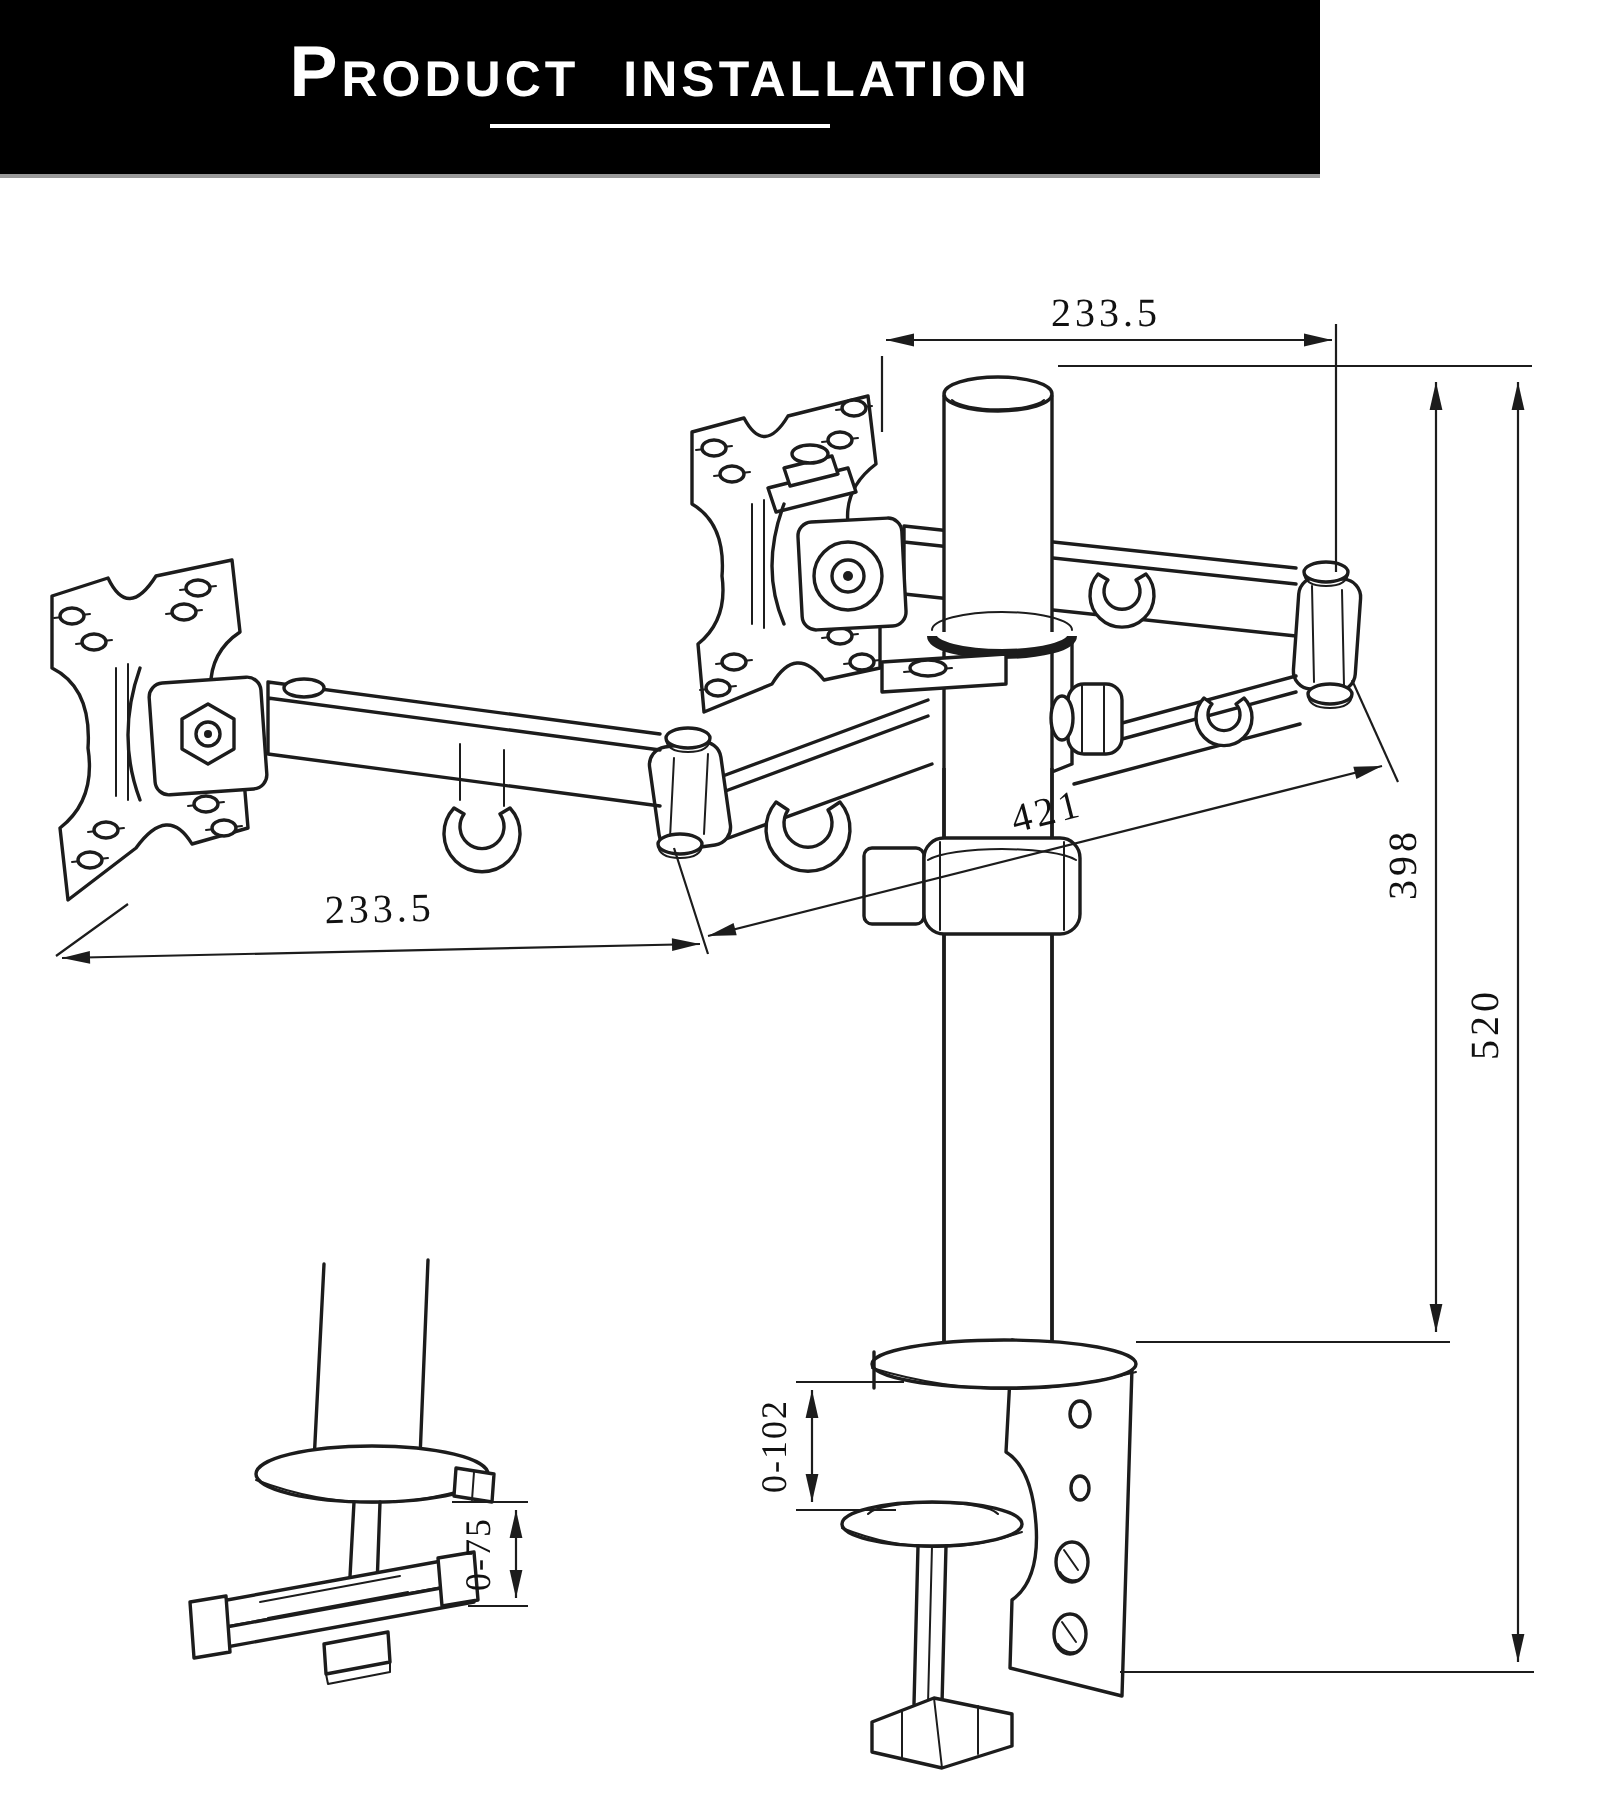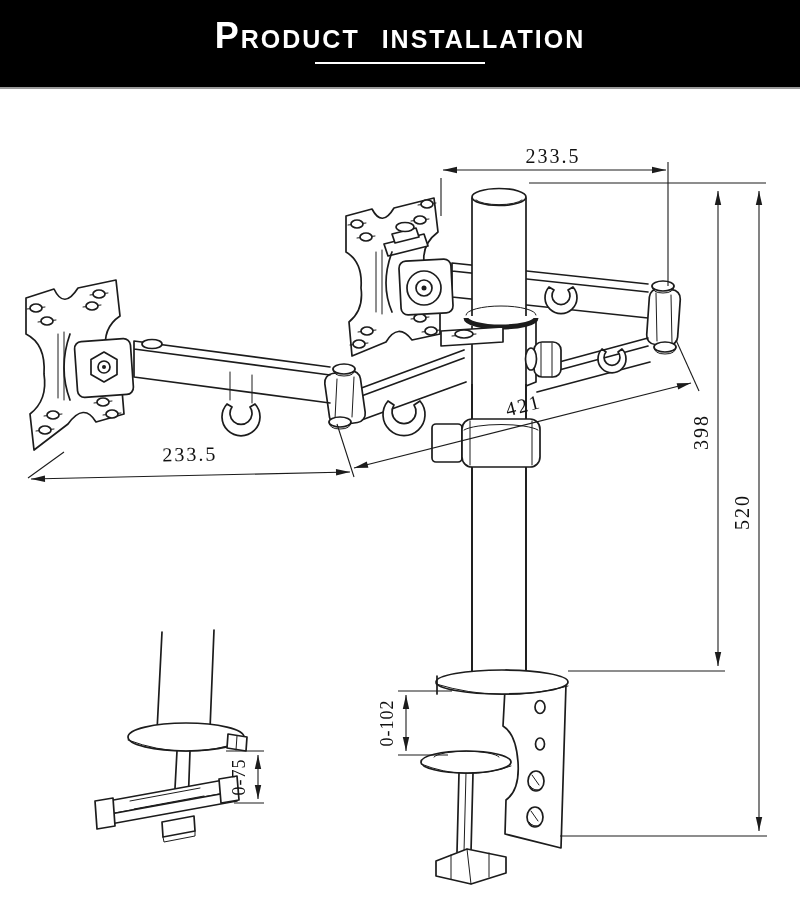--- a/index.html
+++ b/index.html
@@ -1,17 +1,17 @@
 <!DOCTYPE html>
 <html><head>
 <meta charset="utf-8">
 <style>
   html,body{margin:0;padding:0;background:#fff;}
   body{width:800px;height:900px;position:relative;overflow:hidden;font-family:"Liberation Sans",sans-serif;}
-  .hdr{position:absolute;left:0;top:0;width:800px;height:87px;background:#000;border-bottom:2px solid #9a9a9a;z-index:5;}
+  .hdr{position:absolute;left:0;top:0;width:660px;height:87px;background:#000;border-bottom:2px solid #9a9a9a;z-index:5;}
   .hdr-title{margin-top:16px;text-align:center;color:#fff;font-family:"Liberation Sans",sans-serif;
     font-variant:small-caps;font-size:36px;font-weight:600;letter-spacing:2px;word-spacing:10px;line-height:1.1;}
   .hdr-rule{width:170px;height:2px;background:#fff;margin:6px auto 0 auto;}
   svg{position:absolute;left:0;top:0;}
   .p{fill:none;stroke:#1c1c1c;stroke-width:1.7;stroke-linejoin:round;stroke-linecap:round;}
   .pw{fill:#ffffff;stroke:#1c1c1c;stroke-width:1.7;stroke-linejoin:round;}
   .pt{fill:none;stroke:#1c1c1c;stroke-width:1;stroke-linejoin:round;stroke-linecap:round;}
   .d{fill:none;stroke:#1c1c1c;stroke-width:1.1;}
   .dt{font-family:"Liberation Serif",serif;font-size:20px;fill:#111;letter-spacing:2px;}
   .dts{font-family:"Liberation Serif",serif;font-size:18px;fill:#111;letter-spacing:1px;}

